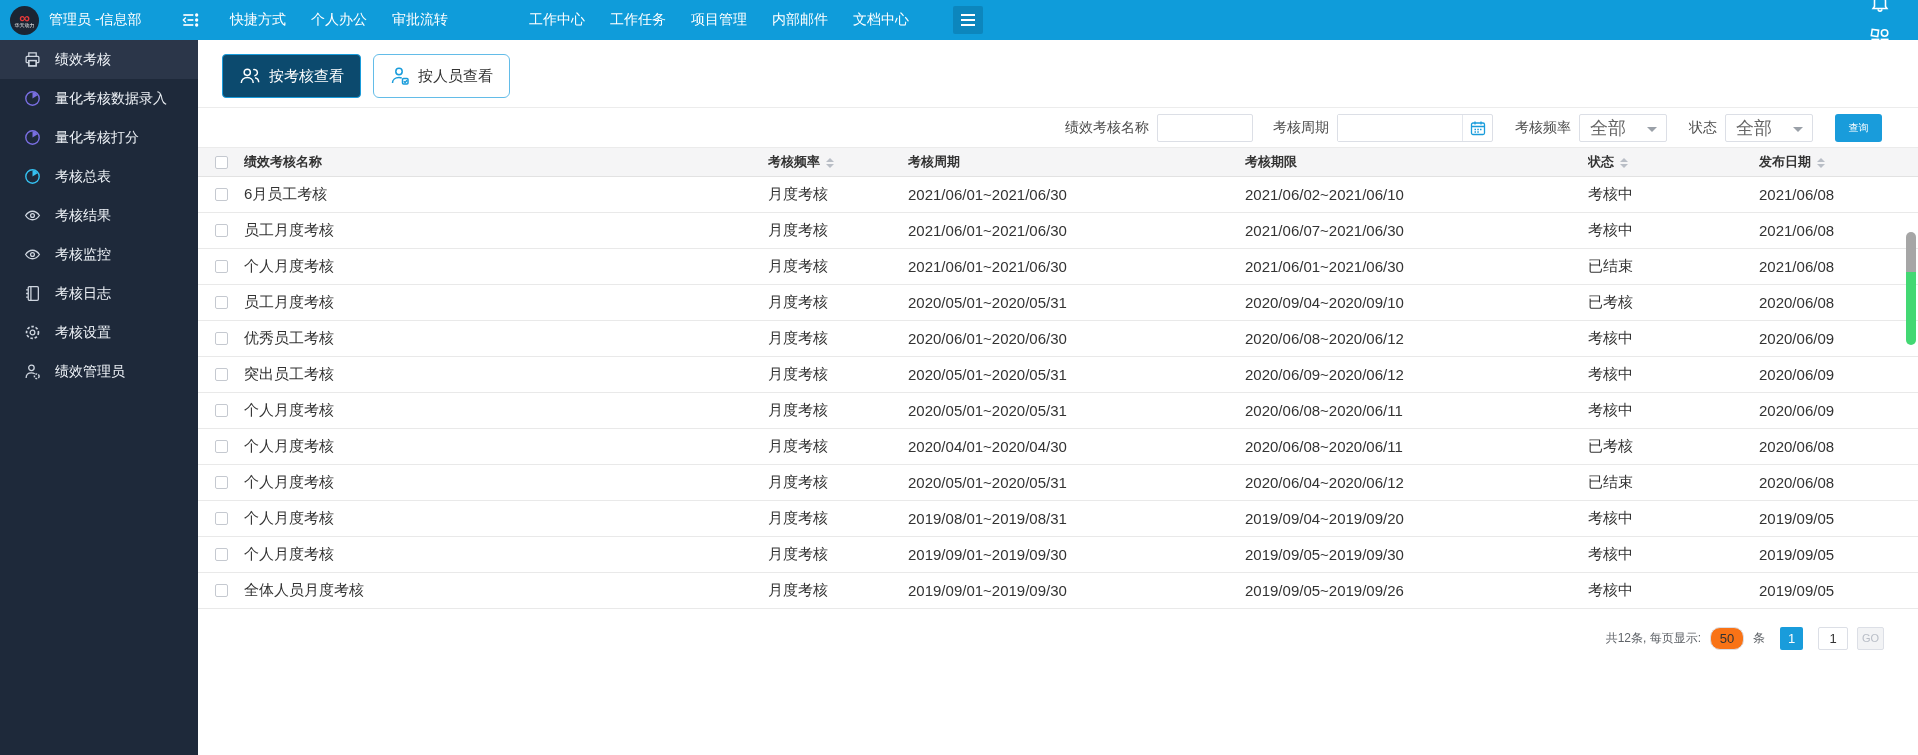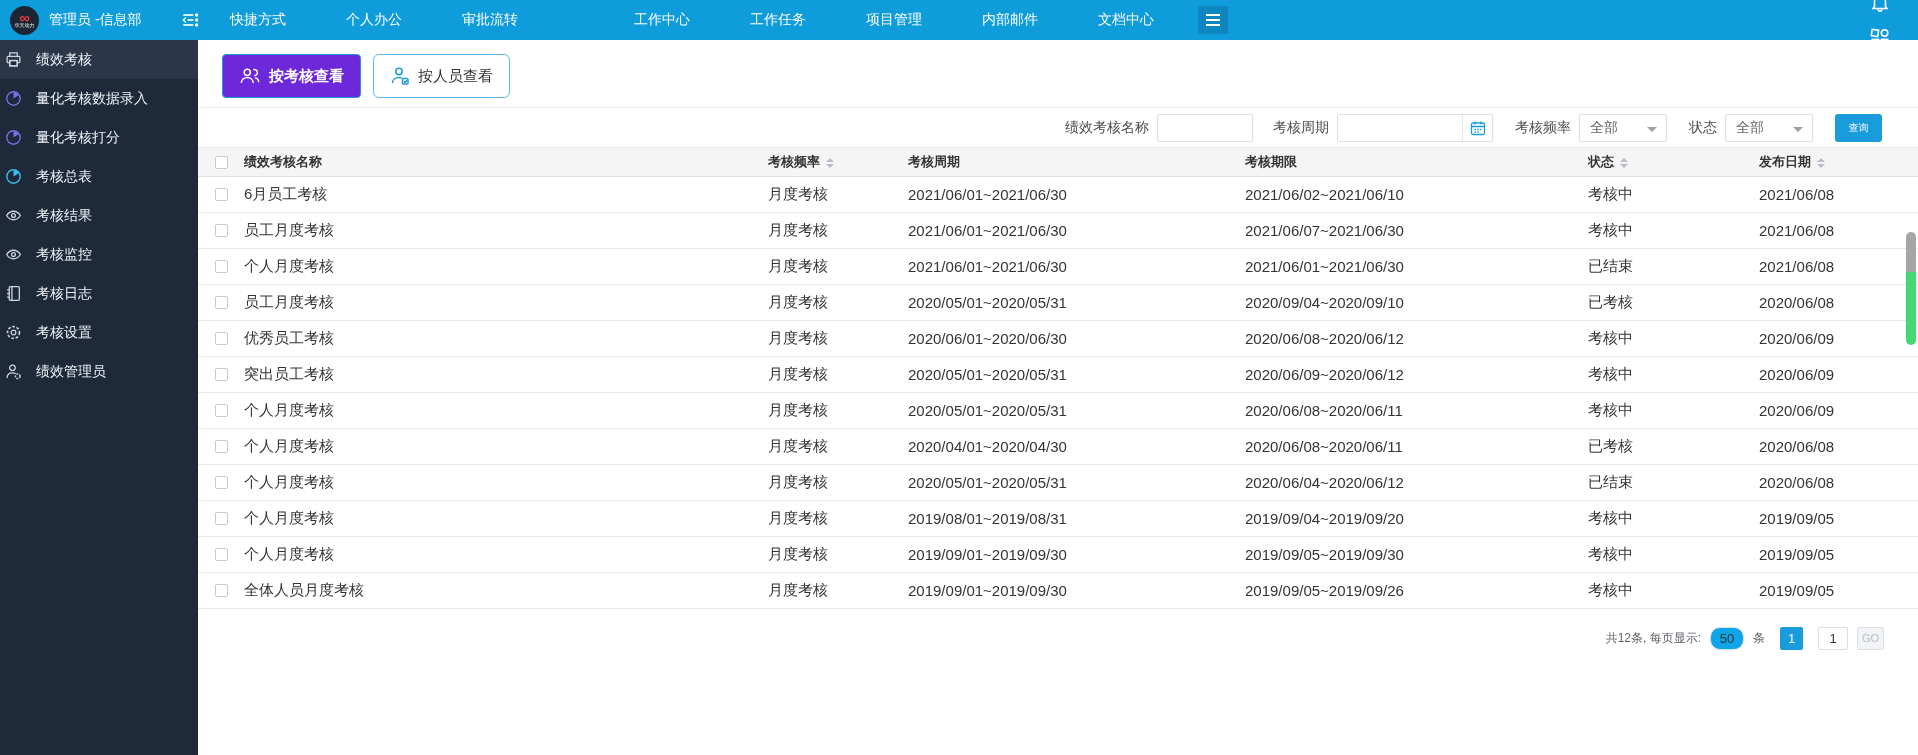--- a/index.html
+++ b/index.html
@@ -7,66 +7,66 @@
   .app { position:relative; width:1918px; height:755px; }
 
   
   .topbar { position:absolute; top:0; left:0; width:1918px; height:40px; background:#0f9cda; display:flex; align-items:center; color:#fff; }
   .brand { width:170px; display:flex; align-items:center; gap:10px; padding-left:10px; flex:0 0 170px; }
   .logo-circle { width:29px; height:29px; border-radius:50%; background:#1b2533; display:flex; flex-direction:column; align-items:center; justify-content:center; line-height:1; flex:0 0 29px; }
   .logo-sym { color:#e83a3a; font-size:15px; font-weight:bold; line-height:11px; }
   .logo-txt { color:#fff; font-size:5px; letter-spacing:0; }
   .user-name { font-size:14px; white-space:nowrap; }
   .nav-toggle { margin-left:8px; width:24px; height:24px; display:flex; align-items:center; justify-content:center; cursor:pointer; flex:0 0 24px; }
-  .menu { display:flex; gap:60px; margin-left:28px; align-items:center;text-align:center; }
+  .menu { display:flex; gap:25px; margin-left:28px; align-items:center;text-align:center; }
   .menu-item { font-size:14px; cursor:pointer; white-space:nowrap; }
   .menu-item:nth-child(4) { margin-left:56px; }
   .nav-more { margin-left:44px; width:30px; height:28px; background:#0c86bd; border-radius:2px; display:flex; align-items:center; justify-content:center; cursor:pointer; }
   .top-icons { margin-left:auto; display:flex; align-items:center; gap:12px; padding-right:26px;flex-direction:column; }
   .tico { position:relative; width:24px; height:24px; display:flex; align-items:center; justify-content:center; cursor:pointer; }
   .badge { position:absolute; top:-8px; right:-13px; background:#f03535; border:1px solid #fff; color:#fff; font-size:11px; line-height:13px; padding:0 4px; border-radius:8px; font-weight:bold; }
 
   
   .sidebar { position:absolute; top:40px; left:0; width:198px; height:715px; background:#1e293a; }
-  .side-item { height:39px; display:flex; align-items:center; gap:14px; padding-left:5px; color:#eef2f7; font-size:14px; cursor:pointer; white-space:nowrap; }
+  .side-item { height:39px; display:flex; align-items:center; gap:14px; padding-left:24px; color:#eef2f7; font-size:14px; cursor:pointer; white-space:nowrap; }
   .side-item.section { background:#2b3649; }
   .side-item.active { background:#1c9ad6; }
   .side-icon { width:17px; height:17px; flex:0 0 17px; display:flex; align-items:center; justify-content:center; }
 
   
   .main { position:absolute; top:40px; left:198px; width:1720px; height:715px; background:#fff; }
   .tabs-row { padding:14px 0 0 24px; height:68px; border-bottom:1px solid #ececec; display:flex; gap:12px; }
   .tab-btn { height:44px; border-radius:4px; display:flex; align-items:center; gap:8px; padding:0 16px; font-size:15px; cursor:pointer; }
-  .tab-btn.active { background:#6d28d9; color:#fff; border:1px solid #199cdb;font-weight:bold; }
+  .tab-btn.active { background:#0c4a6e; color:#fff; border:1px solid #199cdb; }
   .tab-btn.plain { background:#fff; color:#333; border:1px solid #63bce8; border-radius:6px; }
 
   .filter-row { height:39px; display:flex; align-items:center; justify-content:flex-end; padding-right:36px; font-size:14px; color:#4d4d4d; }
   .filter-row .lbl { margin-right:8px; white-space:nowrap; }
   .f-input { width:96px; height:28px; border:1px solid #dcdfe6; border-radius:2px; background:#fff; margin-right:20px; font-size:13px; padding:0 6px; color:#333; }
   .period-wrap { display:flex; align-items:center; width:156px; height:28px; border:1px solid #dcdfe6; border-radius:2px; background:#fff; margin-right:22px; }
   .period-input { flex:1; height:26px; border:none; outline:none; font-size:13px; padding:0 6px; min-width:0; }
   .cal-btn { width:30px; height:26px; border-left:1px solid #e4e7ed; display:flex; align-items:center; justify-content:center; cursor:pointer; }
-  .f-select { position:relative; width:88px; height:28px; border:1px solid #dcdfe6; border-radius:2px; background:#fff; display:flex; align-items:center; padding-left:10px; font-size:14px; color:#666; margin-right:22px; cursor:pointer; }
+  .f-select { position:relative; width:88px; height:28px; border:1px solid #dcdfe6; border-radius:2px; background:#fff; display:flex; align-items:center; padding-left:10px; font-size:18px; color:#666; margin-right:22px; cursor:pointer; }
   .f-select .caret { position:absolute; right:9px; top:12px; width:0; height:0; border-left:5px solid transparent; border-right:5px solid transparent; border-top:5px solid #9aa0a8; }
   .search-btn { width:47px; height:28px; background:#199cdb; color:#fff; border:none; border-radius:3px; font-size:10px; cursor:pointer; }
 
   
   .grid-cols { display:grid; grid-template-columns:46px 524px 140px 337px 343px 171px minmax(0,1fr); align-items:center; }
   .thead { height:30px; background:#f5f5f6; border-top:1px solid #ebebeb; border-bottom:1px solid #e2e2e2; font-size:13px; font-weight:700; color:#333; }
   .trow { height:36px; border-bottom:1px solid #e9e9e9; font-size:15px; color:#333; background:#fff; }
   .cell { white-space:nowrap; overflow:hidden; text-overflow:ellipsis; padding-right:8px; }
   .c-check { display:flex; justify-content:flex-start; padding-left:17px; }
   .checkbox { width:13px; height:13px; border:1px solid #c5c9d0; border-radius:2px; background:#fff; display:inline-block; cursor:pointer; }
   .sort { display:inline-flex; flex-direction:column; gap:2px; margin-left:6px; vertical-align:middle; cursor:pointer; }
   .sort .up { width:0; height:0; border-left:4px solid transparent; border-right:4px solid transparent; border-bottom:4px solid #b9bec6; }
   .sort .dn { width:0; height:0; border-left:4px solid transparent; border-right:4px solid transparent; border-top:4px solid #b9bec6; }
 
   
   .pager { margin-top:18px; display:flex; align-items:center; justify-content:flex-end; gap:9px; padding-right:34px; font-size:12px; color:#5f6368; }
-  .size-box { width:34px; height:23px; border:1px solid #dcdfe6; border-radius:10px; text-align:center; font-size:13px; color:#333; line-height:21px; background:#0ea5e9; }
+  .size-box { width:34px; height:23px; border:1px solid #dcdfe6; border-radius:10px; text-align:center; font-size:13px; color:#333; line-height:21px; background:#f97316; }
   .page-cur { width:23px; height:23px; background:#199cdb; color:#fff; border-radius:2px; text-align:center; line-height:23px; font-size:13px; cursor:pointer; margin-left:6px; }
   .page-input { width:30px; height:23px; border:1px solid #dcdfe6; border-radius:2px; text-align:center; font-size:13px; color:#333; background:#fff; margin-left:6px; }
   .go-btn { width:27px; height:23px; background:#f2f3f5; border:1px solid #dcdfe6; border-radius:2px; color:#b9bec7; font-size:11px; text-align:center; line-height:21px; cursor:pointer; }
 
   
   .scrollbar { position:absolute; top:232px; right:2px; width:10px; }
   .thumb-gray { width:10px; height:40px; background:#a6a6a6; border-radius:5px 5px 0 0; }
   .thumb-green { width:10px; height:73px; background:#43d873; border-radius:0 0 5px 5px; }
 
   svg { display:block; }

